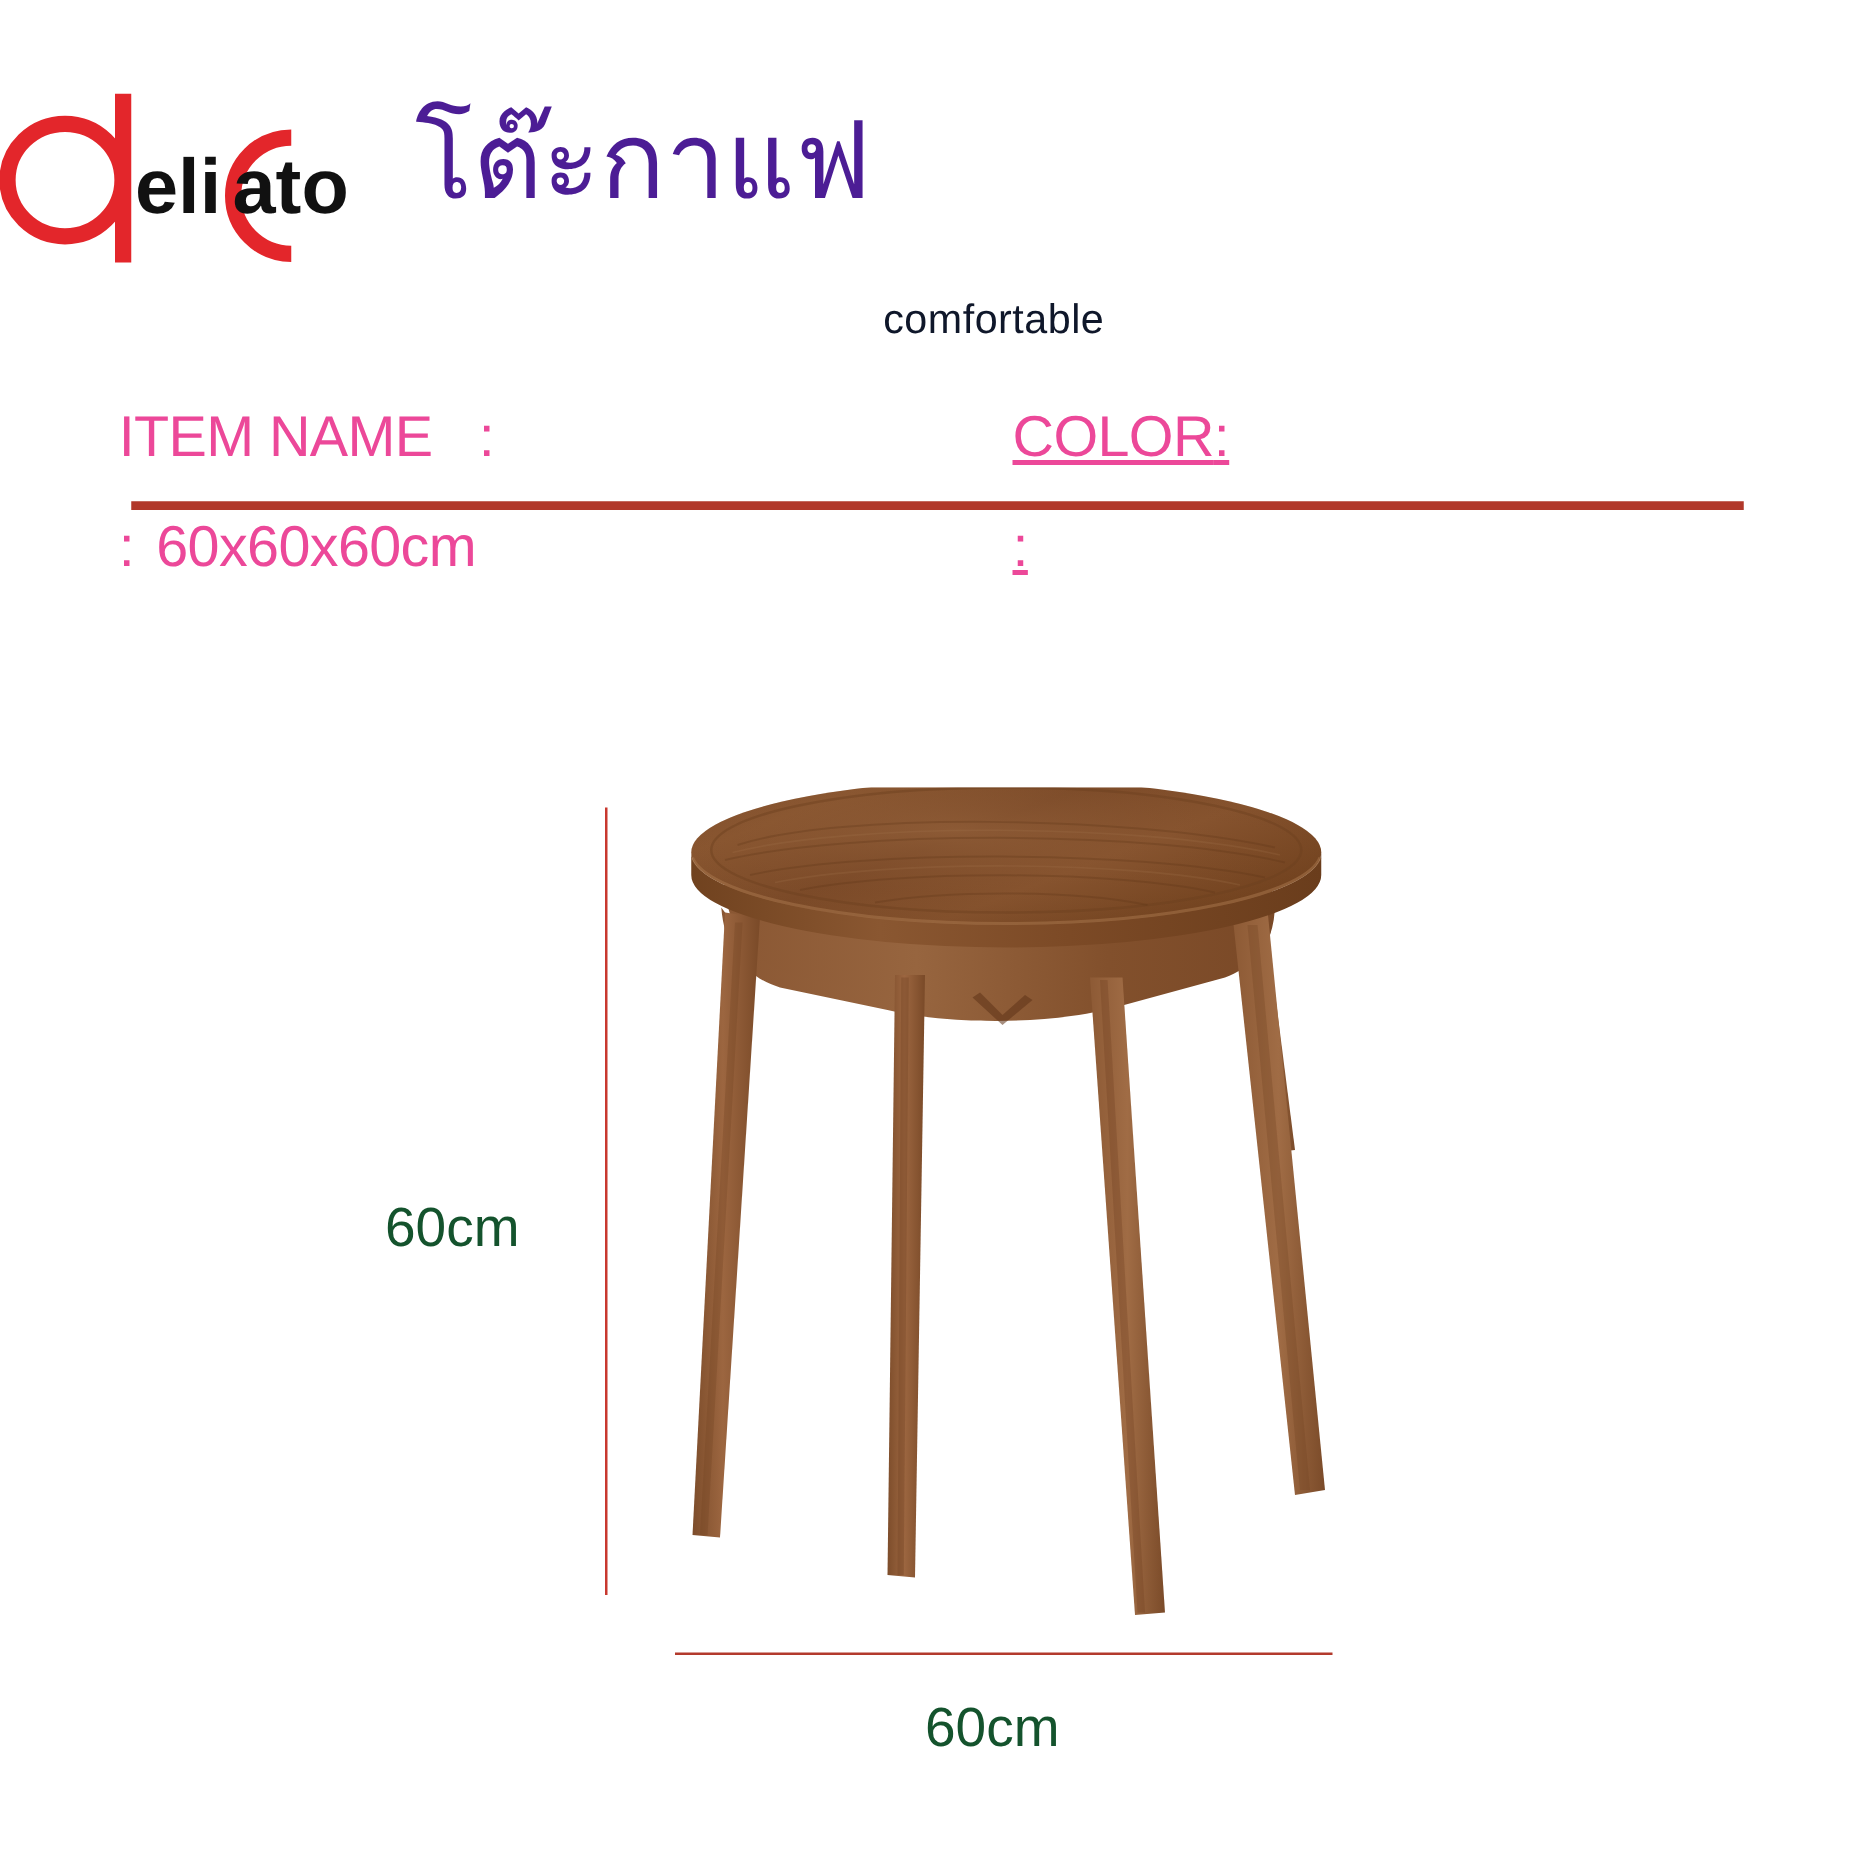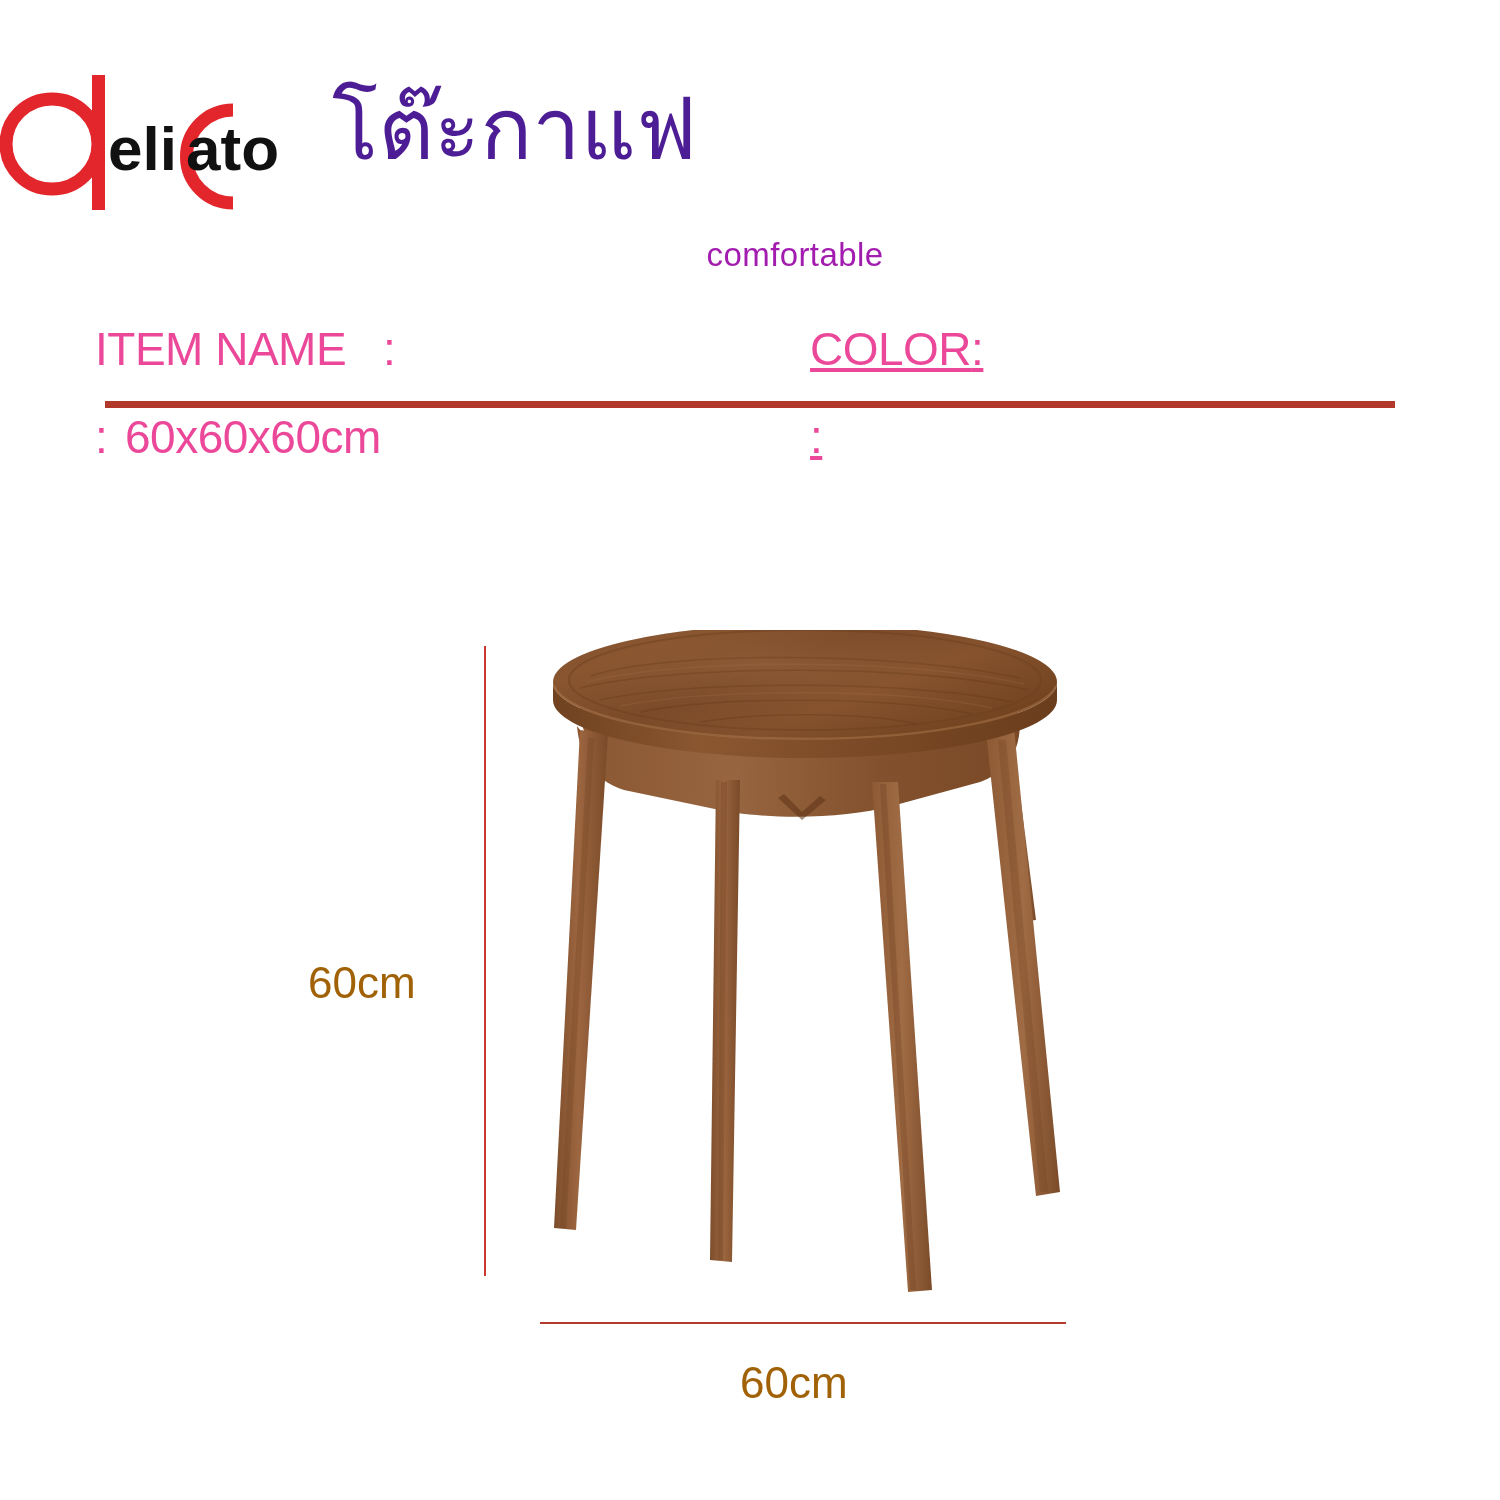--- a/index.html
+++ b/index.html
@@ -59,21 +59,21 @@
   .tagline {
     position: absolute;
     left: 0;
     top: 236px;
     width: 1500px;
     text-align: center;
     padding-left: 90px;
     box-sizing: border-box;
     font-size: 33px;
     font-weight: 400;
-    color: #a21caf;
+    color: #0f172a;
     letter-spacing: 0.4px;
   }
 
   
   .spec {
     position: absolute;
     left: 95px;
     top: 322px;
     width: 1310px;
   }
@@ -124,21 +124,21 @@
     position: absolute;
     left: 540px;
     top: 1322px;
     width: 526px;
     height: 2px;
     background: #b33a2c;
   }
   .dim-label {
     position: absolute;
     font-size: 44px;
-    color: #a16207;
+    color: #14532d;
     letter-spacing: 0px;
     white-space: nowrap;
   }
   .dim-label.vertical {
     left: 308px;
     top: 958px;
   }
   .dim-label.horizontal {
     left: 740px;
     top: 1358px;

